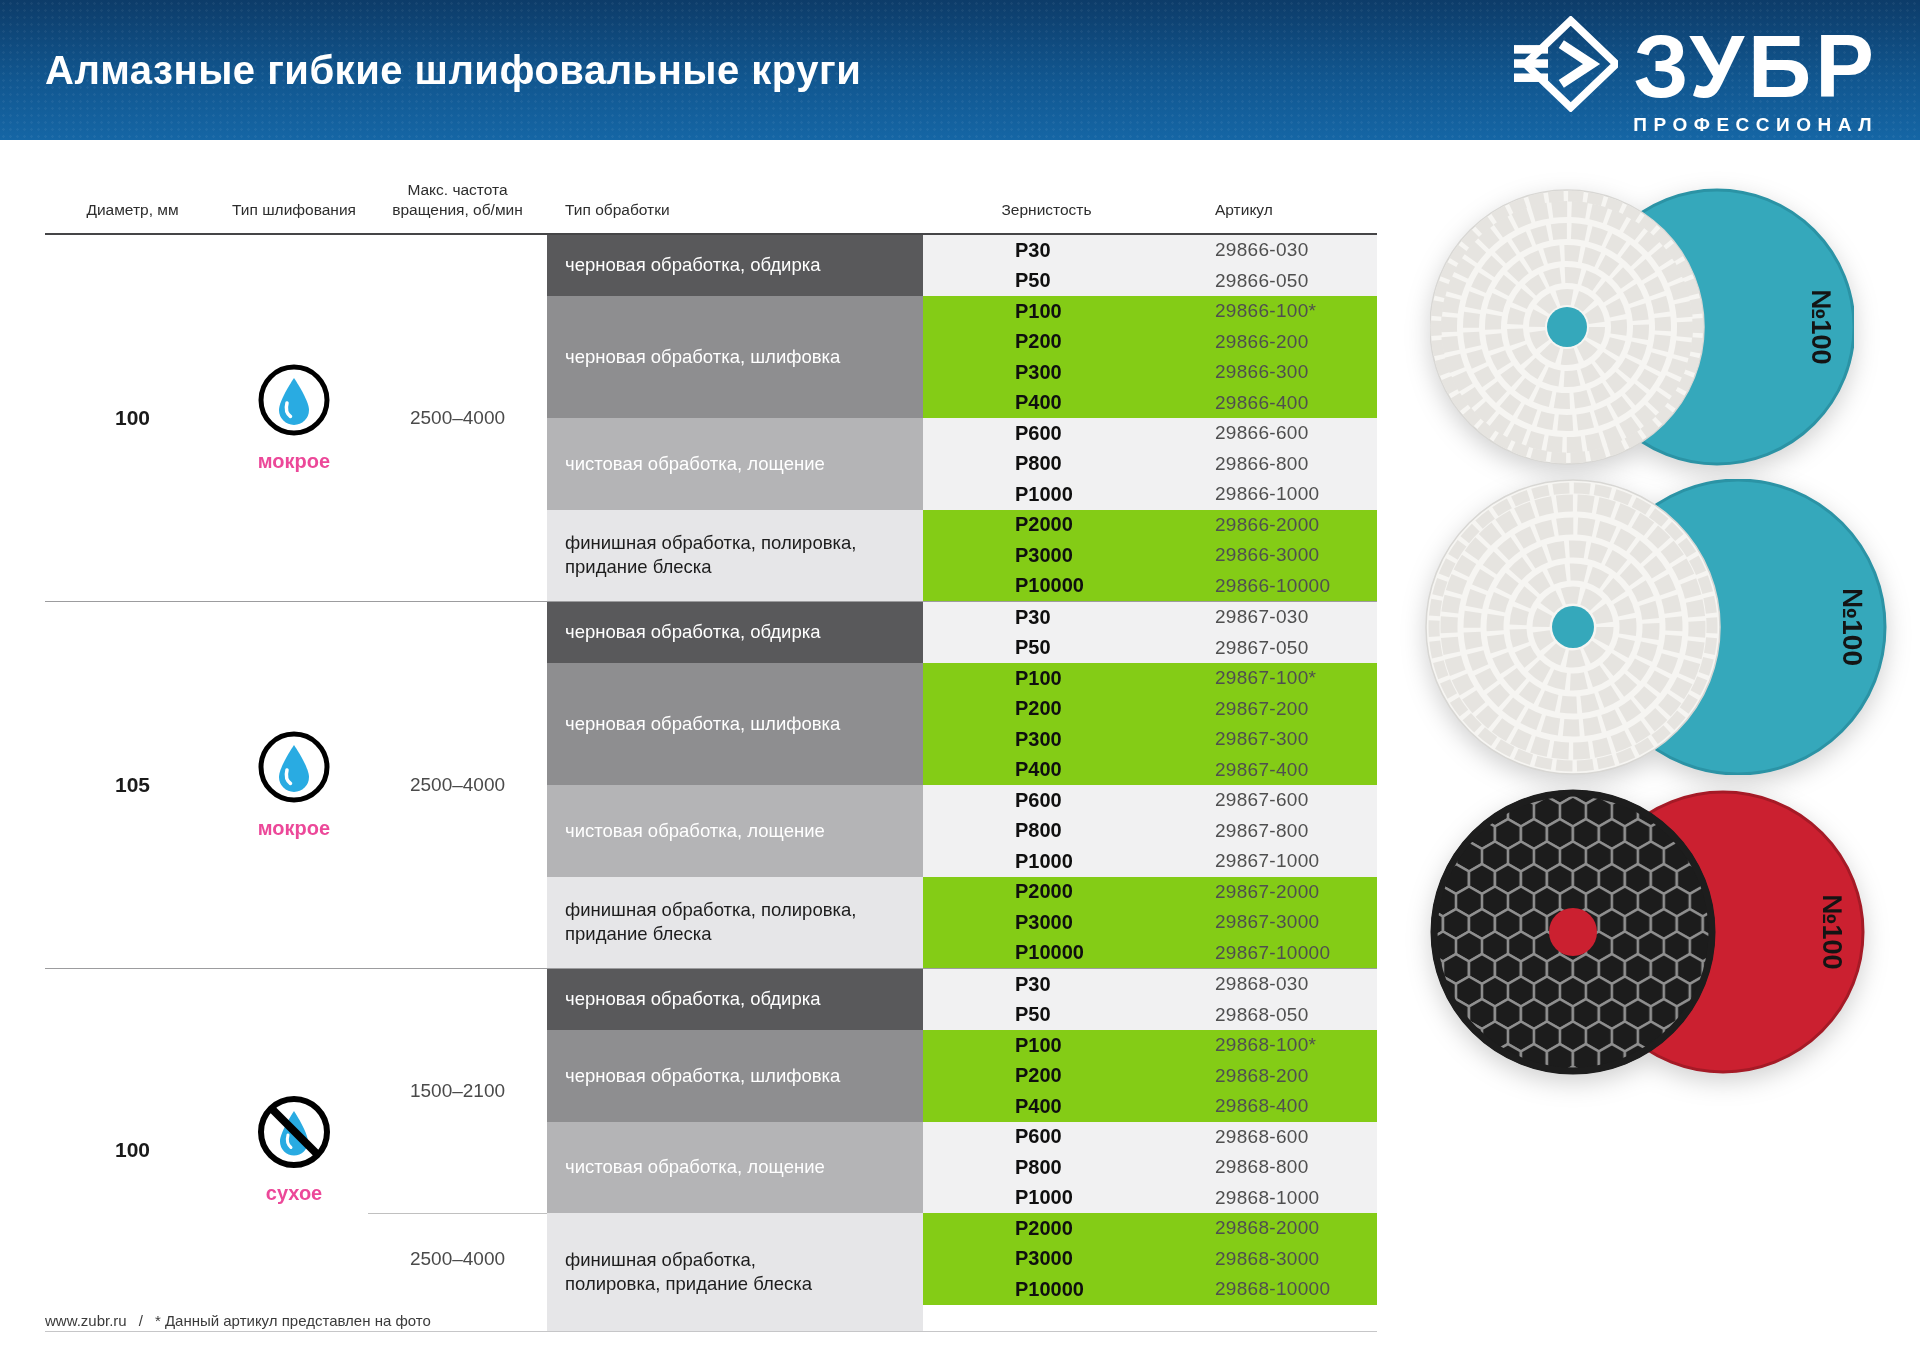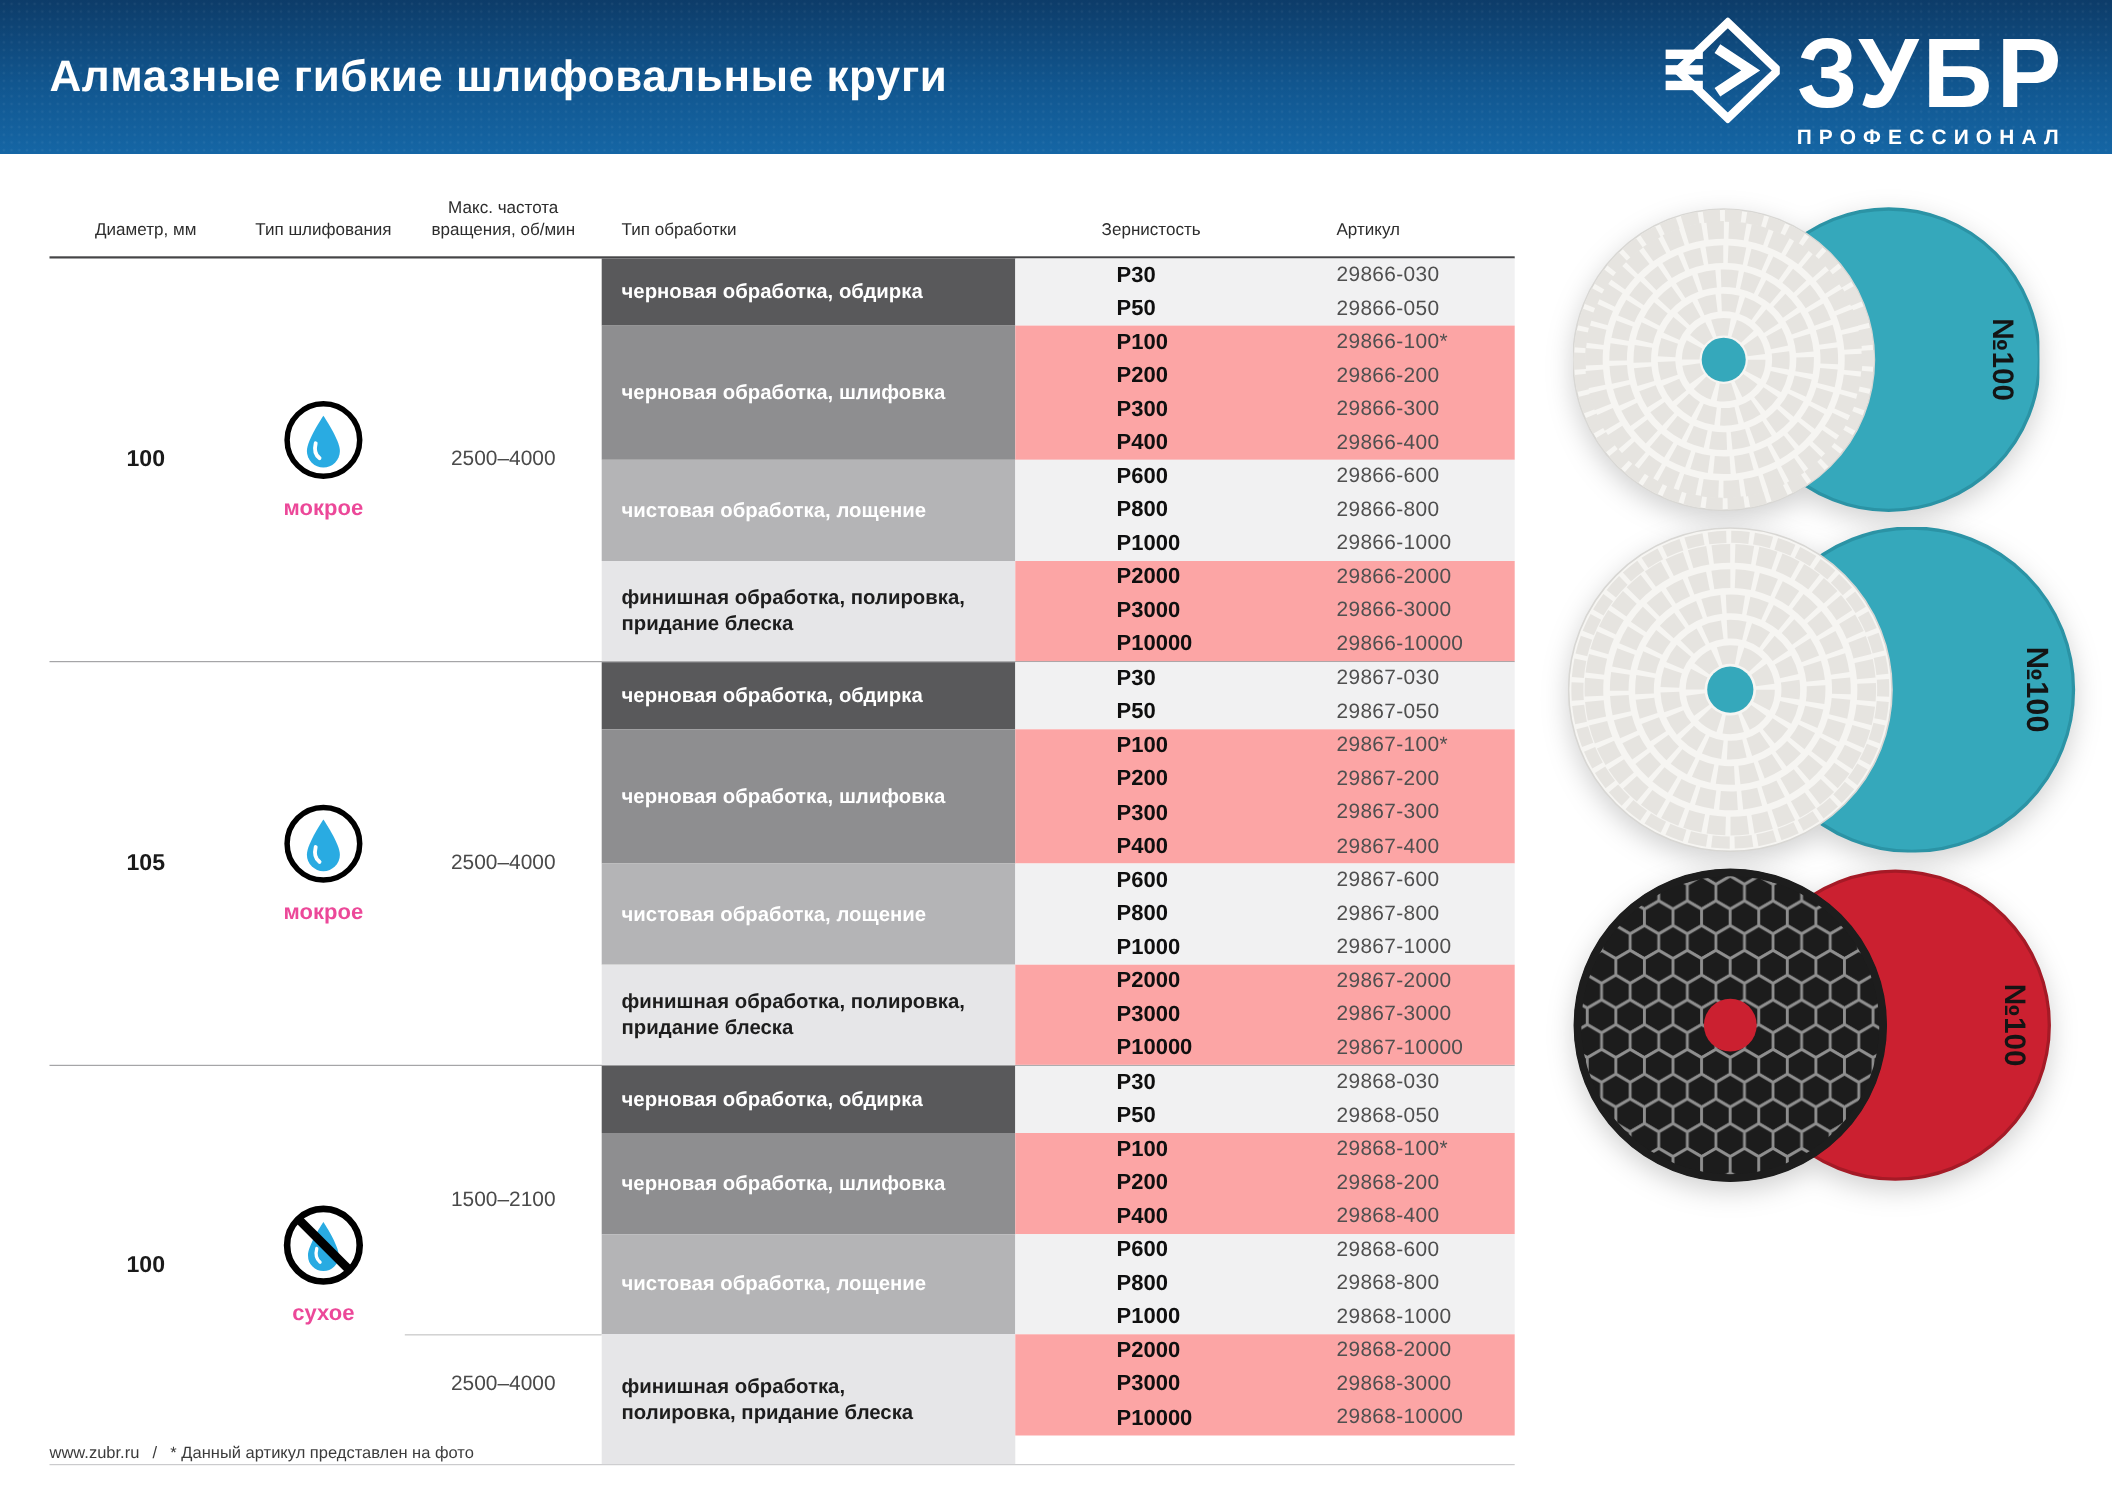--- a/index.html
+++ b/index.html
@@ -37,29 +37,29 @@
   .gcol{box-sizing:border-box;}
   .col-dia{width:175px;display:flex;align-items:center;justify-content:center;
            font-weight:bold;font-size:21px;color:#1a1a1a;}
   .col-grind{width:148px;display:flex;flex-direction:column;align-items:center;justify-content:center;gap:9px;}
   .grind-label{font-weight:bold;font-size:20px;color:#ec4899;}
   .col-freq{width:179px;display:flex;flex-direction:column;}
   .freq-cell{display:flex;align-items:center;justify-content:center;
              font-size:19px;color:#4a4a4a;box-sizing:border-box;}
   .freq-cell + .freq-cell{border-top:1px solid #c0c0c0;}
   .col-process{width:376px;display:flex;flex-direction:column;}
-  .block{display:flex;align-items:center;padding-left:18px;font-weight:bold;font-size:18.5px;
+  .block{display:flex;align-items:center;padding-left:18px;font-weight:normal;font-size:18.5px;
          line-height:1.3;white-space:pre-line;box-sizing:border-box;}
   .shade-dark{background:#59595b;color:#fff;}
   .shade-medium{background:#8e8e90;color:#fff;}
   .shade-light{background:#b4b4b6;color:#fff;}
   .shade-lighter{background:#e6e6e8;color:#1d1d1d;}
   .col-rows{width:454px;display:flex;flex-direction:column;}
   .band-odd{background:#f1f1f2;}
-  .band-even{background:#fca5a5;}
+  .band-even{background:#84cc16;}
   .row{height:30.5px;display:flex;align-items:center;}
   .grit{width:292px;padding-left:92px;box-sizing:border-box;font-weight:bold;
         font-size:20px;color:#0f0f0f;}
   .art{font-size:19px;color:#4f4f4f;letter-spacing:.3px;}
 
   
   .fig{position:absolute;}
   .fig svg{filter:drop-shadow(0 8px 12px rgba(0,0,0,.18));}
   #fig1{left:1430px;top:187px;}
   #fig2{left:1425px;top:479px;}

